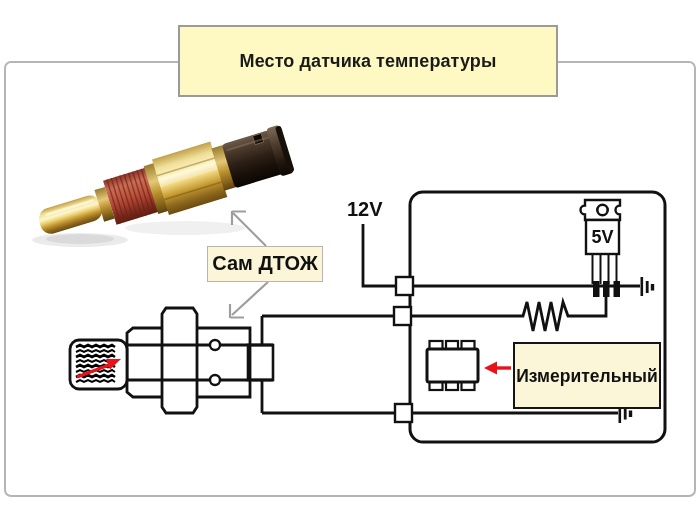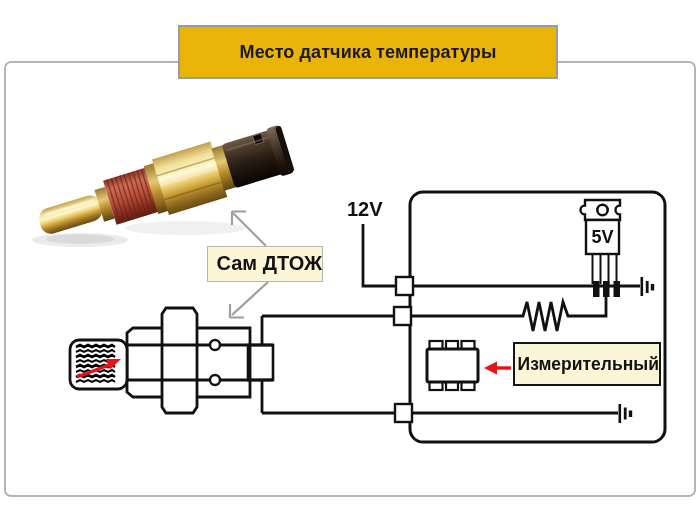--- a/index.html
+++ b/index.html
@@ -2,35 +2,35 @@
 <html><head>
 <meta charset="utf-8">
 <style>
   html,body{margin:0;padding:0;background:#fff;}
   .stage{
     position:relative;width:700px;height:505px;background:#ffffff;overflow:hidden;
     font-family:"Liberation Sans",sans-serif;color:#1a1a1a;
   }
   .stage svg{position:absolute;left:0;top:0;}
   .callout{
-    position:absolute;box-sizing:border-box;text-align:right;
+    position:absolute;box-sizing:border-box;text-align:center;
     background:#fbf6d8;color:#111;z-index:3;
   }
   .title-box{
-    position:absolute;left:178px;top:25px;width:380px;height:54px;z-index:3;
-    box-sizing:border-box;background:#eab308;border:2px solid #9a9a9a;
+    position:absolute;left:178px;top:25px;width:380px;height:72px;z-index:3;
+    box-sizing:border-box;background:#fef9c3;border:2px solid #9a9a9a;
     display:flex;flex-direction:column;justify-content:center;align-items:center;
     font-size:18px;font-weight:600;line-height:24px;letter-spacing:.1px;
   }
   .sensor-callout{
     left:207px;top:246px;width:116px;height:36px;border:1.5px solid #b6b6ac;
     font-size:20px;font-weight:600;line-height:32px;
   }
   .measure-callout{
-    left:513px;top:342px;width:148px;height:44px;border:2.5px solid #151515;
+    left:513px;top:342px;width:148px;height:67px;border:2.5px solid #151515;
     font-size:17.5px;font-weight:600;line-height:24px;
     display:flex;flex-direction:column;justify-content:center;
   }
   .svgtext{font-family:"Liberation Sans",sans-serif;font-weight:bold;fill:#111;}
 </style>
 </head>
 <body>
 
 <div class="stage">
 

